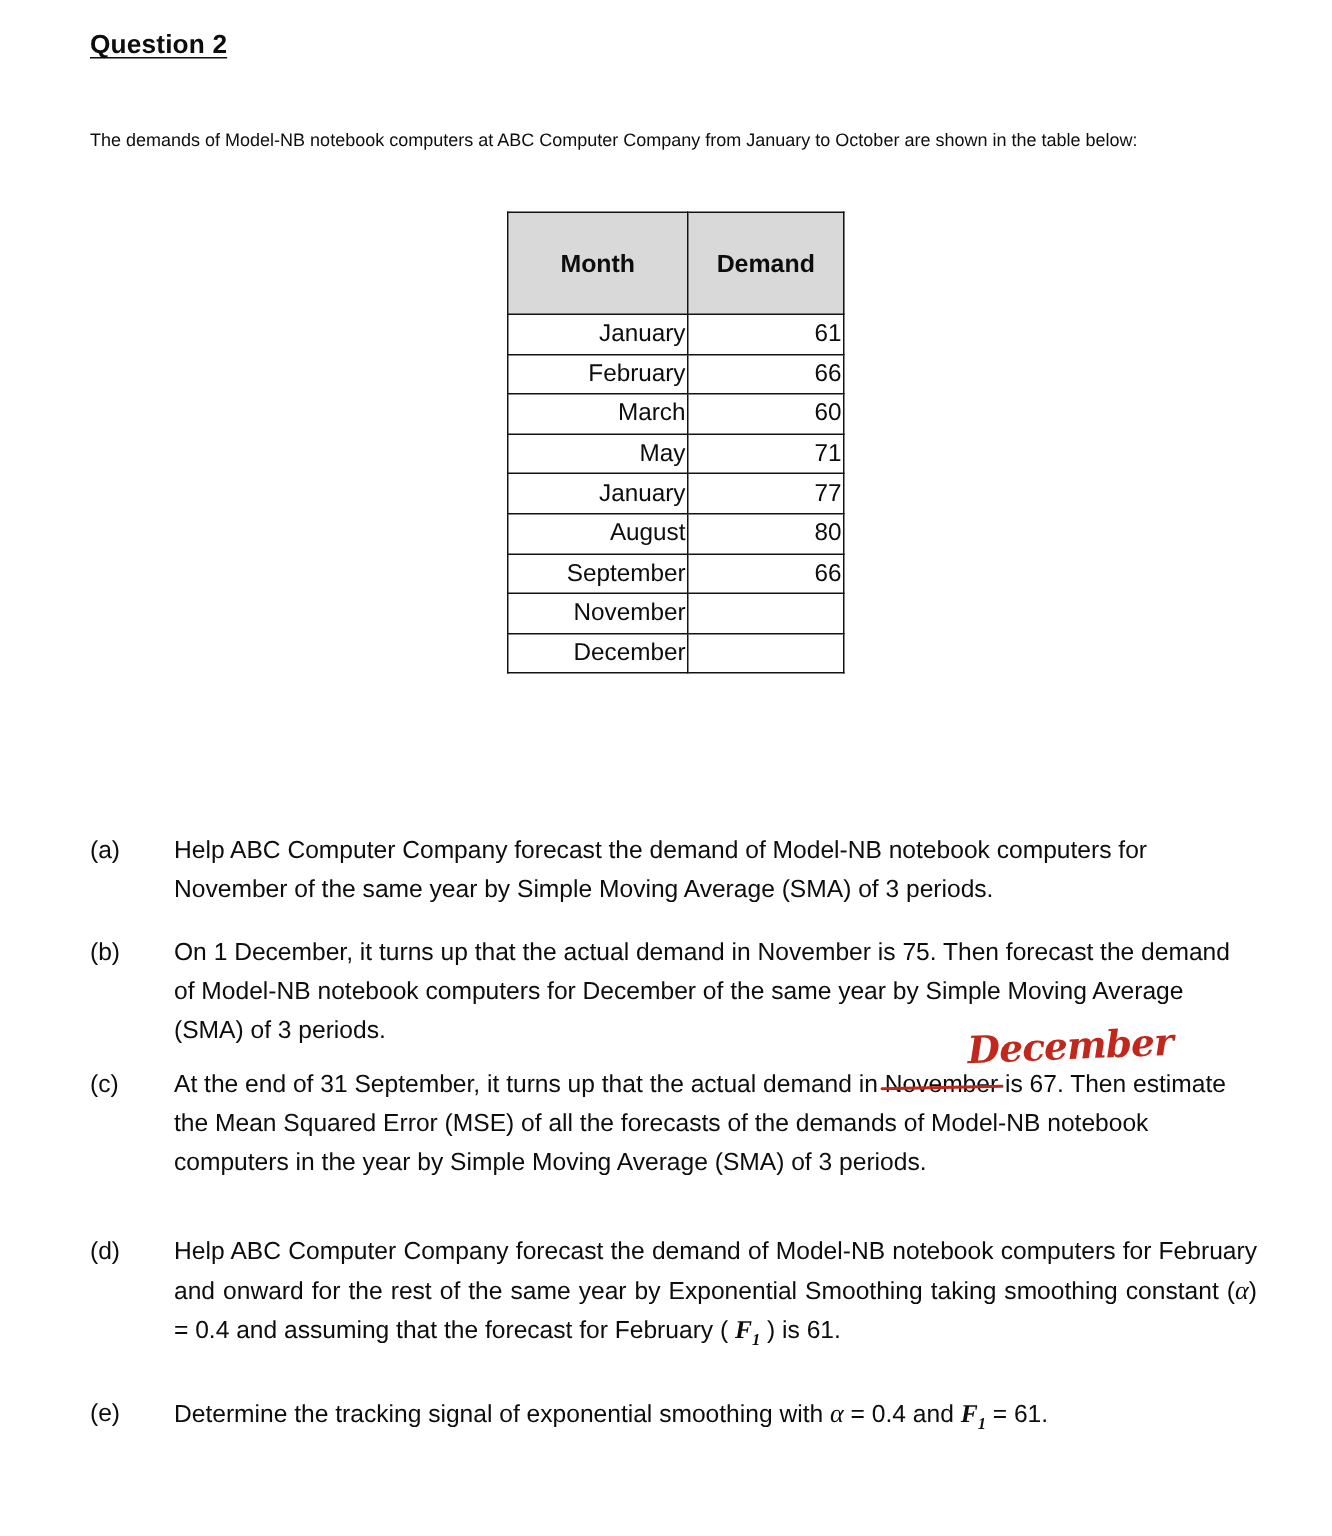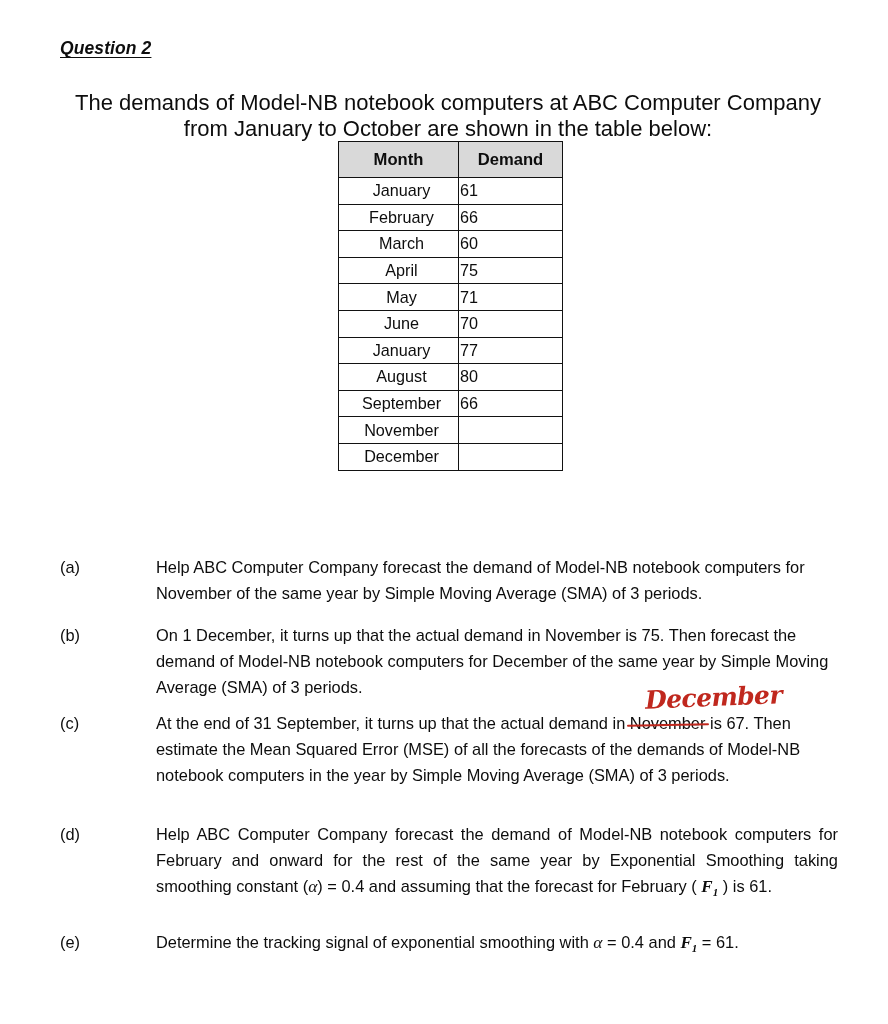--- a/index.html
+++ b/index.html
@@ -20,39 +20,38 @@
   .page {
     position: absolute;
     inset: 0;
     padding: 0;
   }
 
   
   .q-title {
     position: absolute;
     left: 60px;
-    top: 38px;
+    top: 19px;
     font-size: 17.5px;
     font-weight: bold;
     text-decoration: underline;
     text-underline-offset: 3px;
     letter-spacing: 0.1px;
     white-space: nowrap;
-    font-style: italic;
   }
 
   
   .intro {
     position: absolute;
     left: 60px;
     top: 68px;
     width: 776px;
-    font-size: 22px;
+    font-size: 12px;
     line-height: 26px;
-    text-align: center;
+    text-align: left;
   }
 
   
   .demand-table-wrap {
     position: absolute;
     left: 338px;
     top: 141px;
   }
   table.demand-table {
     border-collapse: collapse;
@@ -63,47 +62,47 @@
   table.demand-table td {
     border: 1.6px solid #121212;
     font-size: 16.2px;
     height: 26.6px;
     box-sizing: border-box;
   }
   table.demand-table th {
     background: #d9d9d9;
     font-weight: bold;
     text-align: center;
-    height: 36px;
+    height: 68px;
     font-size: 16.6px;
   }
   th.col-month, td.cell-month { width: 120px; }
   th.col-demand, td.cell-demand { width: 104px; }
   td.cell-month {
-    text-align: center;
+    text-align: right;
     padding-left: 7px;
   }
   td.cell-demand {
-    text-align: left;
+    text-align: right;
   }
 
   
   .part {
     position: absolute;
     font-size: 16.4px;
     line-height: 26.2px;
   }
   .part .label {
     position: absolute;
     left: 0;
     top: 0;
     width: 52px;
   }
   .part .body {
-    margin-left: 96px;
+    margin-left: 56px;
     display: block;
   }
   .part.justify .body {
     text-align: justify;
     text-align-last: left;
   }
 
   .part-a { left: 60px; top: 554px; width: 778px; }
   .part-b { left: 60px; top: 622px; width: 778px; }
   .part-c { left: 60px; top: 710px; width: 778px; }
@@ -181,30 +180,22 @@
           </tr>
           <tr>
             <td class="cell-month">February</td>
             <td class="cell-demand">66</td>
           </tr>
           <tr>
             <td class="cell-month">March</td>
             <td class="cell-demand">60</td>
           </tr>
           <tr>
-            <td class="cell-month">April</td>
-            <td class="cell-demand">75</td>
-          </tr>
-          <tr>
             <td class="cell-month">May</td>
             <td class="cell-demand">71</td>
-          </tr>
-          <tr>
-            <td class="cell-month">June</td>
-            <td class="cell-demand">70</td>
           </tr>
           <tr>
             <td class="cell-month">January</td>
             <td class="cell-demand">77</td>
           </tr>
           <tr>
             <td class="cell-month">August</td>
             <td class="cell-demand">80</td>
           </tr>
           <tr>

